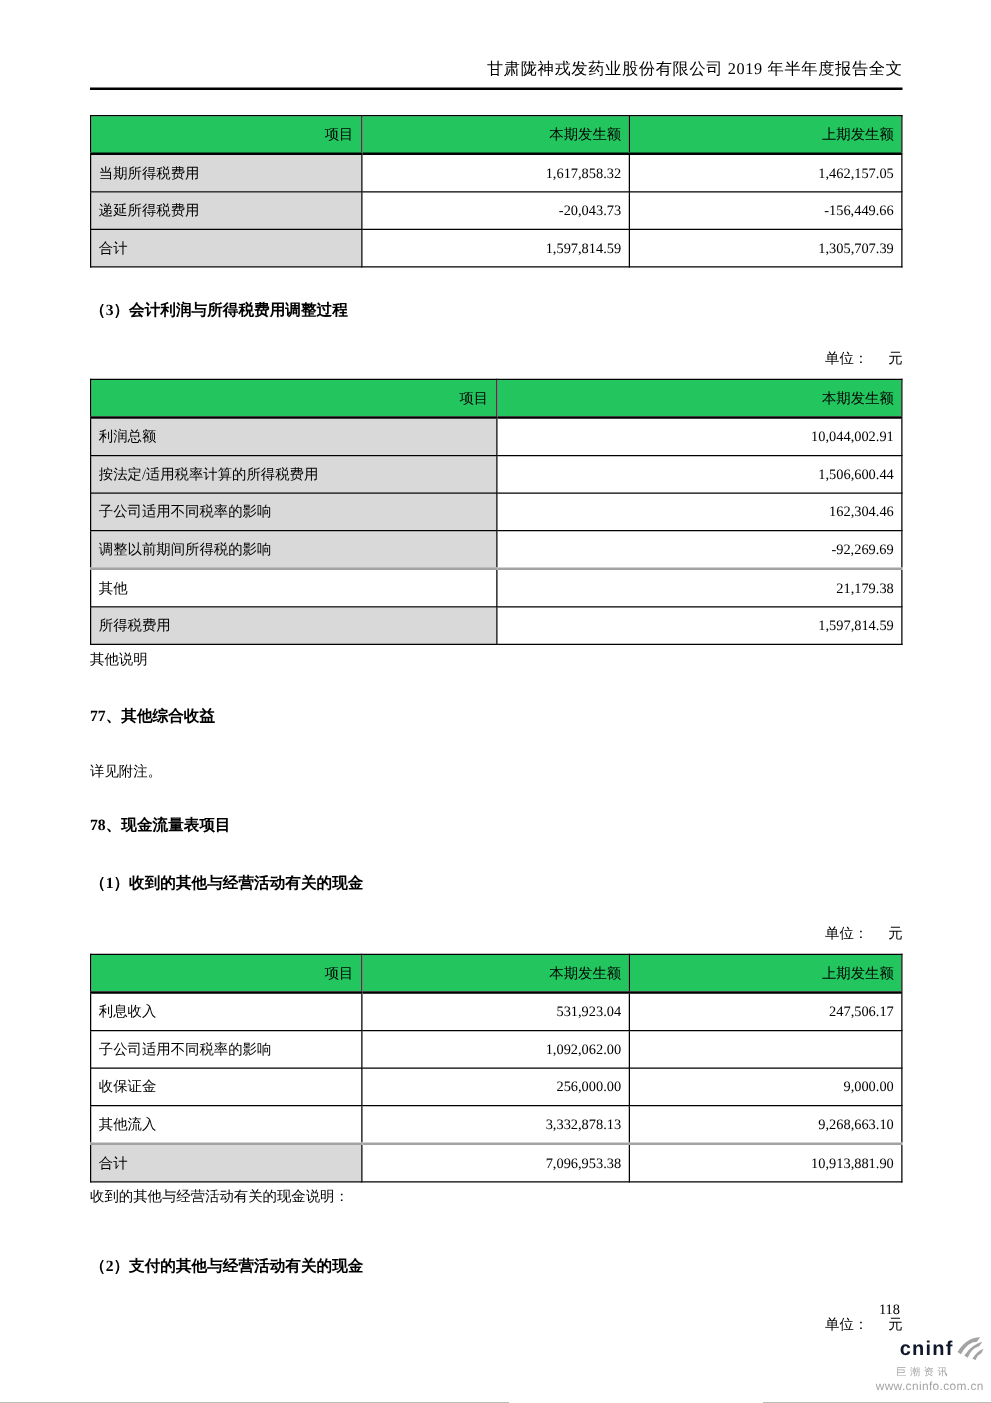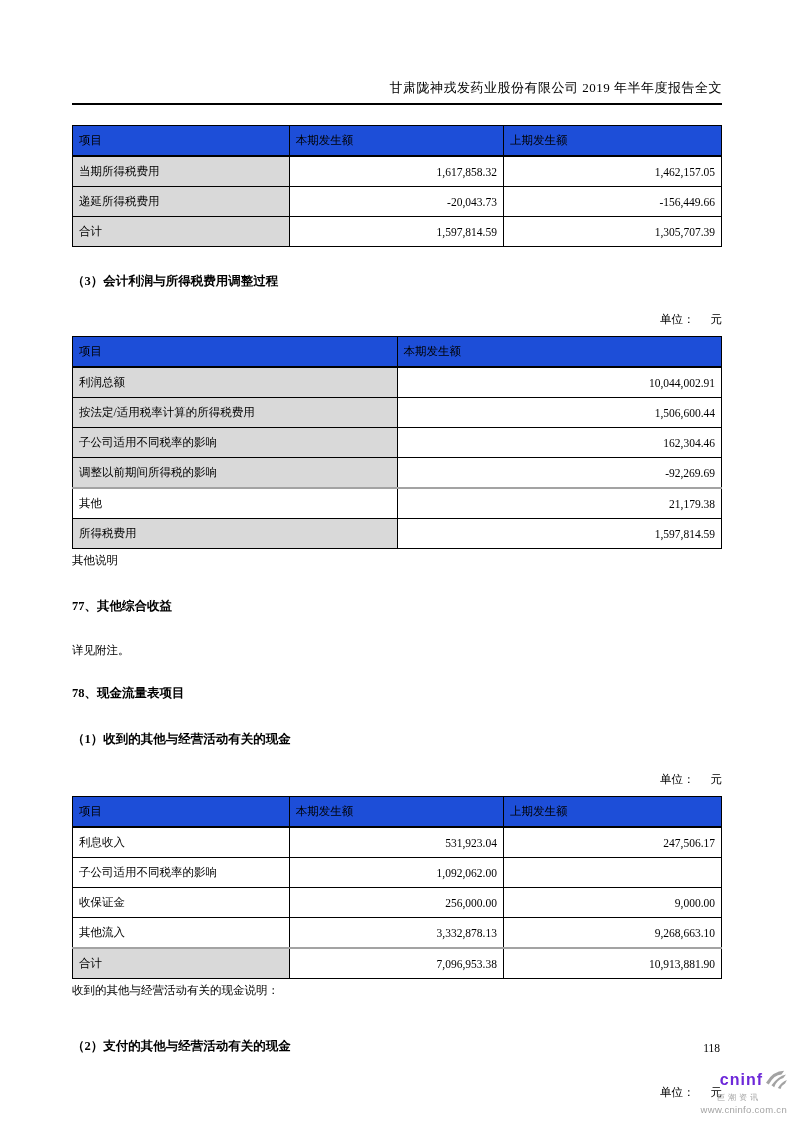--- a/index.html
+++ b/index.html
@@ -5,21 +5,21 @@
   html,body{margin:0;padding:0;background:#888;}
   .page{
     position:relative;
     width:793px;height:1122px;
     margin:0 auto;
     background:#ffffff;
     font-family:"Liberation Serif","DejaVu Serif",serif;
     color:#000;
     overflow:hidden;
   }
-  .content{padding:79px 71px 0 72px;}
+  .content{padding:46px 71px 0 72px;}
 
   .doc-title{
     text-align:right;
     font-size:13px;
     letter-spacing:.5px;
     padding-bottom:6px;
   }
   .header-rule{border-bottom:2px solid #000;margin-bottom:20px;}
 
   table.tbl{
@@ -30,23 +30,23 @@
   }
   table.tbl th, table.tbl td{
     border:1px solid #000;
     height:27px;
     padding:1px 6px;
     overflow:hidden;
     white-space:nowrap;
   }
   table.tbl{border:1.5px solid #000;}
   table.tbl th{
-    background:#1d4ed8;
+    background:#22c55e;
     font-weight:normal;
-    text-align:left;
+    text-align:right;
     border-bottom:2px solid #000;
   }
   td.lbl{text-align:left;padding-left:5px;font-family:Liberation Serif, serif;}
   td.shaded{background:#d9d9d9;}
   td.num{text-align:right;}
   tr.thick-top td{border-top:2px solid #a3a3a3;}
 
   .three-col col.c1{width:33.4%;}
   .three-col col.c2{width:33%;}
   .two-col col.c1{width:50%;}
@@ -77,21 +77,21 @@
     position:absolute;
     right:6px;
     bottom:8px;
     text-align:right;
     color:#a3a3a3;
     font-family:"Liberation Sans","DejaVu Sans",sans-serif;
     line-height:1;
   }
   .logo-top{display:flex;align-items:center;justify-content:flex-end;gap:2px;}
   .logo-brand{
-    font-size:16px;font-weight:bold;letter-spacing:1px;color:#6d28d9;
+    font-size:16px;font-weight:bold;letter-spacing:1px;color:#0f172a;
   }
   .logo-cn{font-size:8px;letter-spacing:3px;margin-top:2px;margin-right:26px;}
   .logo-url{font-size:9.5px;margin-top:3px;letter-spacing:.3px;}
 </style>
 </head>
 <body>
 
 <div class="page">
   <div class="content">
 

